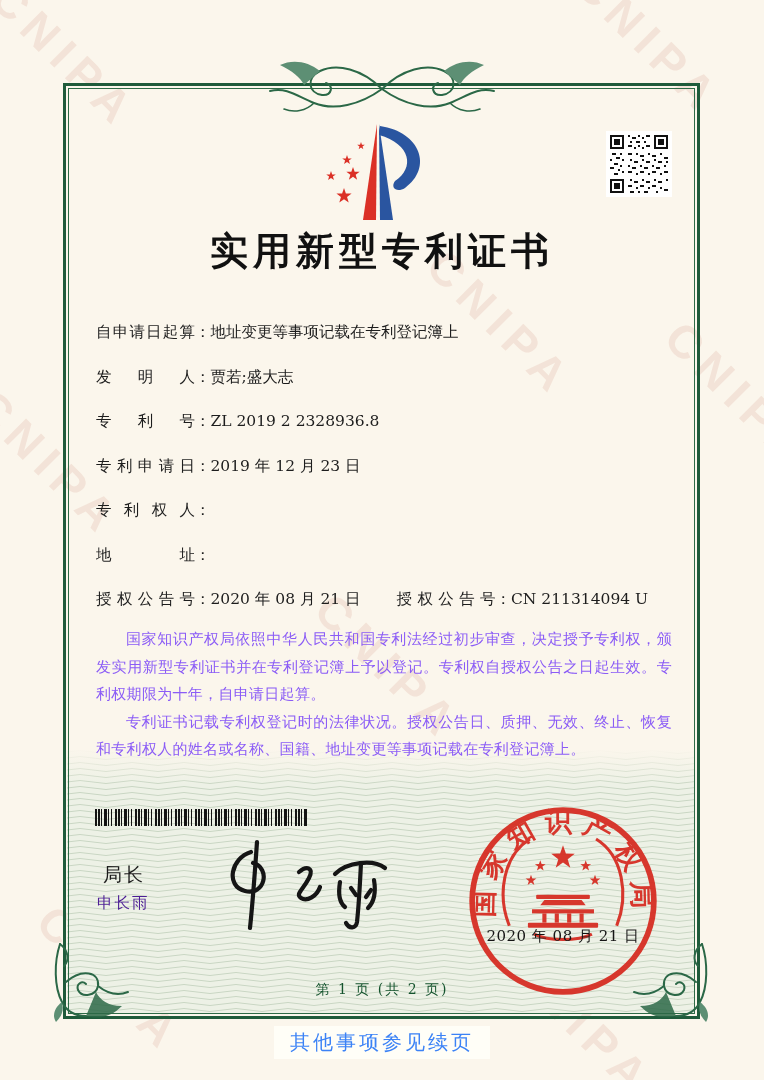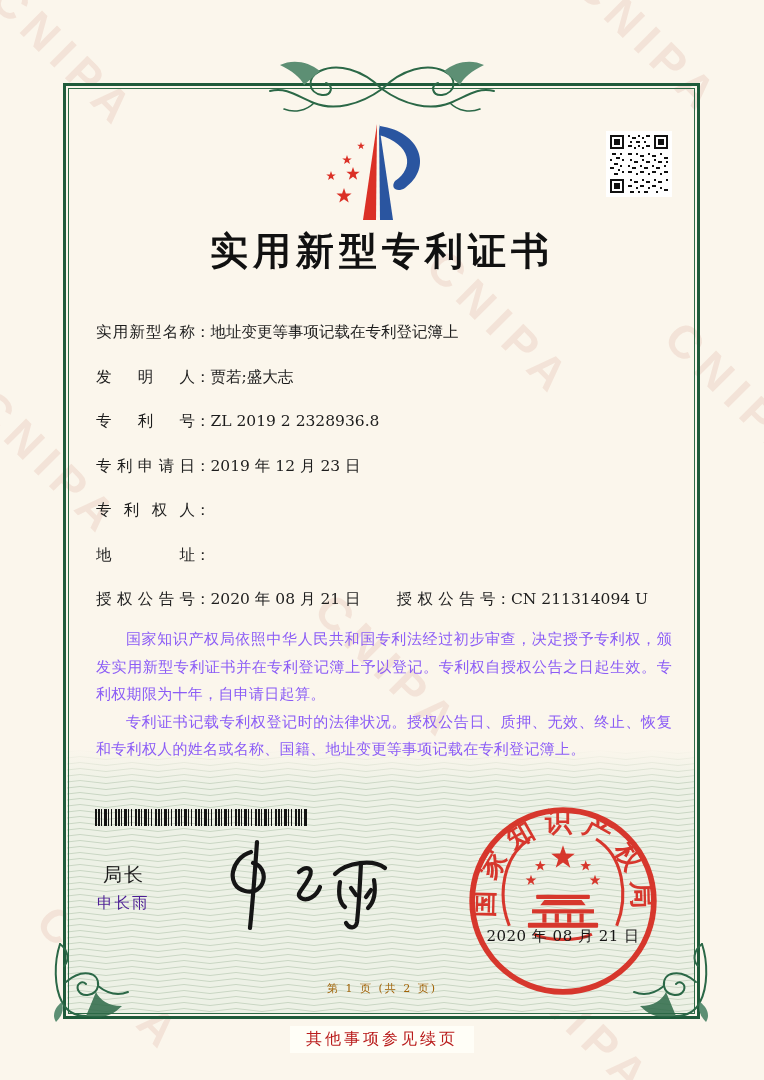--- a/index.html
+++ b/index.html
@@ -36,23 +36,23 @@
       #141414 3px 5px,rgba(0,0,0,0) 5px 6px,
       #141414 6px 7px,rgba(0,0,0,0) 7px 9px,
       #141414 9px 12px,rgba(0,0,0,0) 12px 13px,
       #141414 13px 14px,rgba(0,0,0,0) 14px 16px,
       #141414 16px 17px,rgba(0,0,0,0) 17px 20px);}
   .director-label{position:absolute;left:103px;top:862px;font-size:19px;letter-spacing:2px;color:#1b1b1b}
   .director-name{position:absolute;left:97px;top:893px;font-size:15.5px;letter-spacing:2px;color:#4c1d95}
   .sig{position:absolute;left:213px;top:838px}
   .seal{position:absolute;left:468px;top:806px}
   .seal-date{position:absolute;left:468px;top:927px;width:190px;text-align:center;font-size:15px;color:#151515;z-index:6;letter-spacing:0.5px}
-  .page-info{position:absolute;left:0;top:981px;width:100%;text-align:center;font-size:11px;letter-spacing:2px;color:#a16207}
+  .page-info{position:absolute;left:0;top:981px;width:100%;text-align:center;font-size:14px;letter-spacing:2px;color:#14532d}
   .footer-note{position:absolute;left:50%;top:1026px;transform:translateX(-50%);
-    background:#fffef7;padding:3px 16px;font-size:16px;letter-spacing:3px;color:#b91c1c;z-index:6}
+    background:#fffef7;padding:3px 16px;font-size:20px;letter-spacing:3px;color:#3b82f6;z-index:6}
   .hidden-defs{position:absolute;width:0;height:0;overflow:hidden}
 </style>
 </head>
 <body>
 
 <svg class="hidden-defs" aria-hidden="true">
   <defs>
     <g id="star">
       <polygon points="0,-1 0.235,-0.324 0.951,-0.309 0.38,0.124 0.588,0.809 0,0.4 -0.588,0.809 -0.38,0.124 -0.951,-0.309 -0.235,-0.324"></polygon>
     </g>
@@ -146,21 +146,21 @@
       M11 17h1v1h-1z M13 18h2v1h-2z M17 17h1v1h-1z M19 18h2v1h-2z M23 17h1v1h-1z M25 18h2v1h-2z M29 17h1v1h-1z M11 20h2v1h-2z M15 21h1v1h-1z M17 20h2v1h-2z M21 21h1v1h-1z M23 20h2v1h-2z M27 21h1v1h-1z M29 20h2v1h-2z
       M12 24h1v1h-1z M14 25h2v1h-2z M18 24h1v1h-1z M20 25h2v1h-2z M24 24h1v1h-1z M26 25h2v1h-2z M30 24h1v1h-1z M11 27h2v1h-2z M15 28h1v1h-1z M17 27h2v1h-2z M21 28h1v1h-1z M23 27h2v1h-2z M27 28h1v1h-1z M29 29h2v1h-2z
       M12 30h2v1h-2z M16 30h1v1h-1z M19 30h2v1h-2z M25 30h1v1h-1z"></path>
     </g>
   </svg>
 
   <div class="title">实用新型专利证书</div>
 
   <div class="fields">
     <div class="frow">
-      <span class="lbl">实用新型名称</span>
+      <span class="lbl">自申请日起算</span>
         <span class="colon">：</span>
       <span class="val">地址变更等事项记载在专利登记簿上</span>
     </div>
     <div class="frow">
       <span class="lbl">发明人</span>
         <span class="colon">：</span>
       <span class="val">贾若;盛大志</span>
     </div>
     <div class="frow">
       <span class="lbl">专利号</span>

